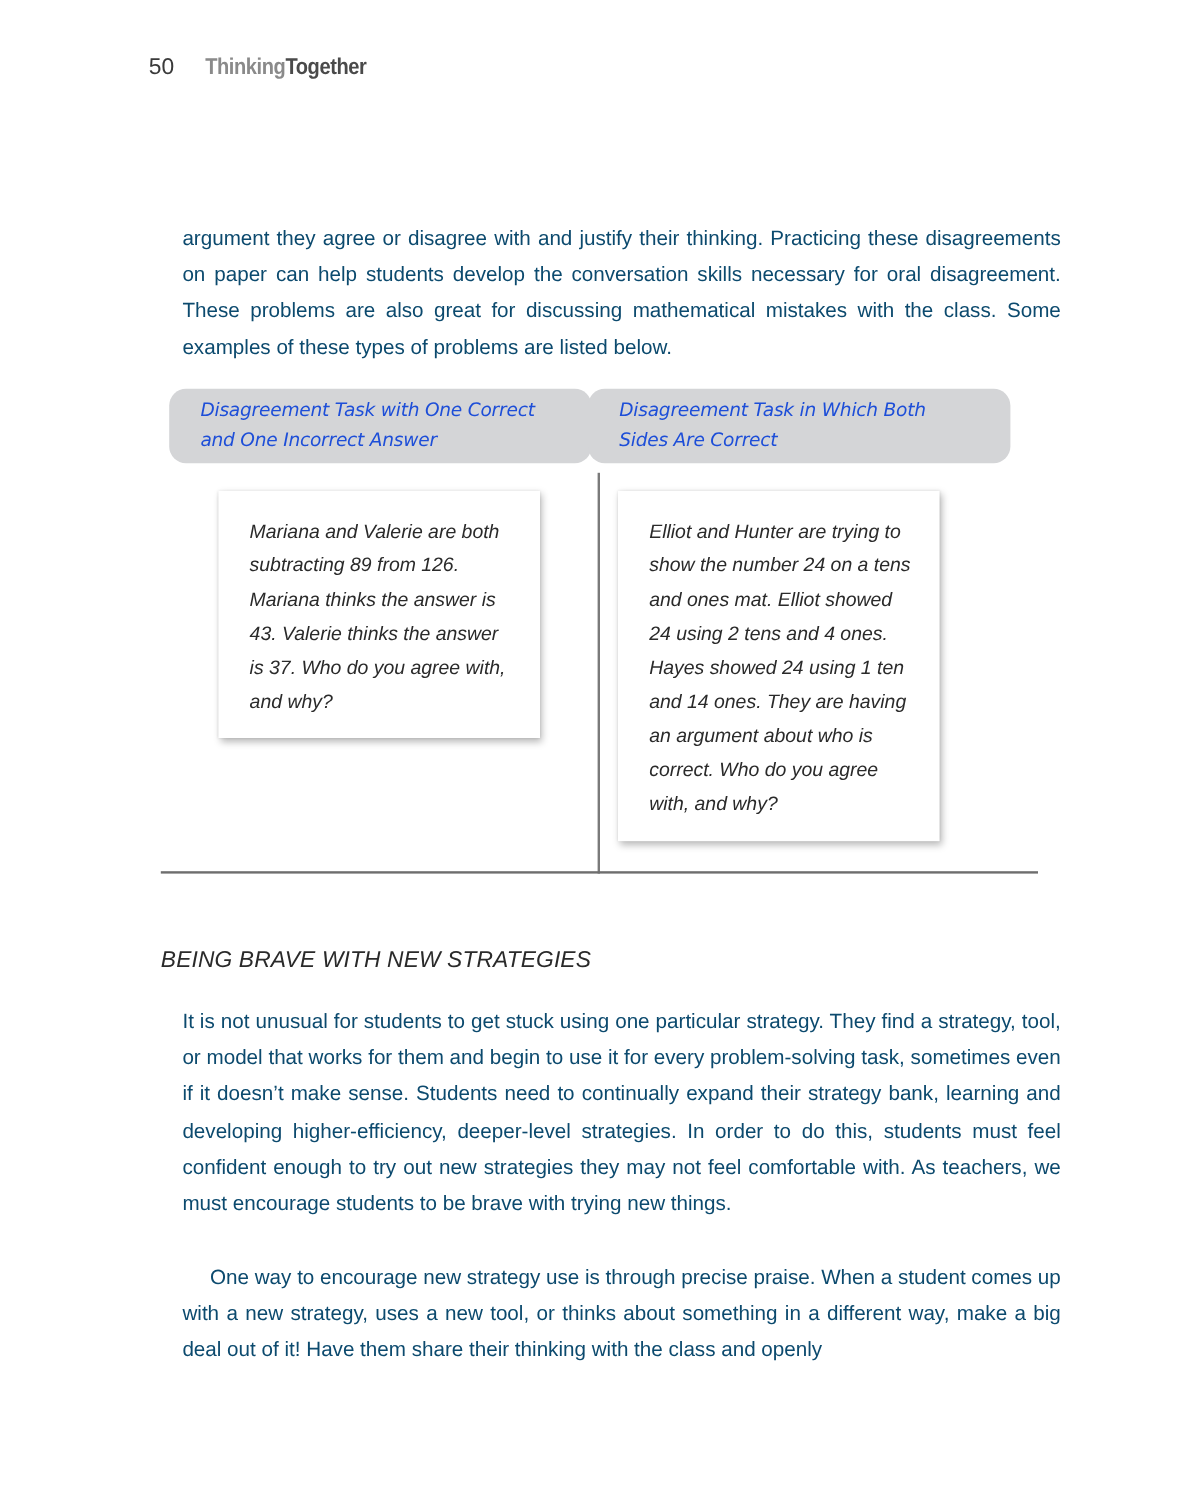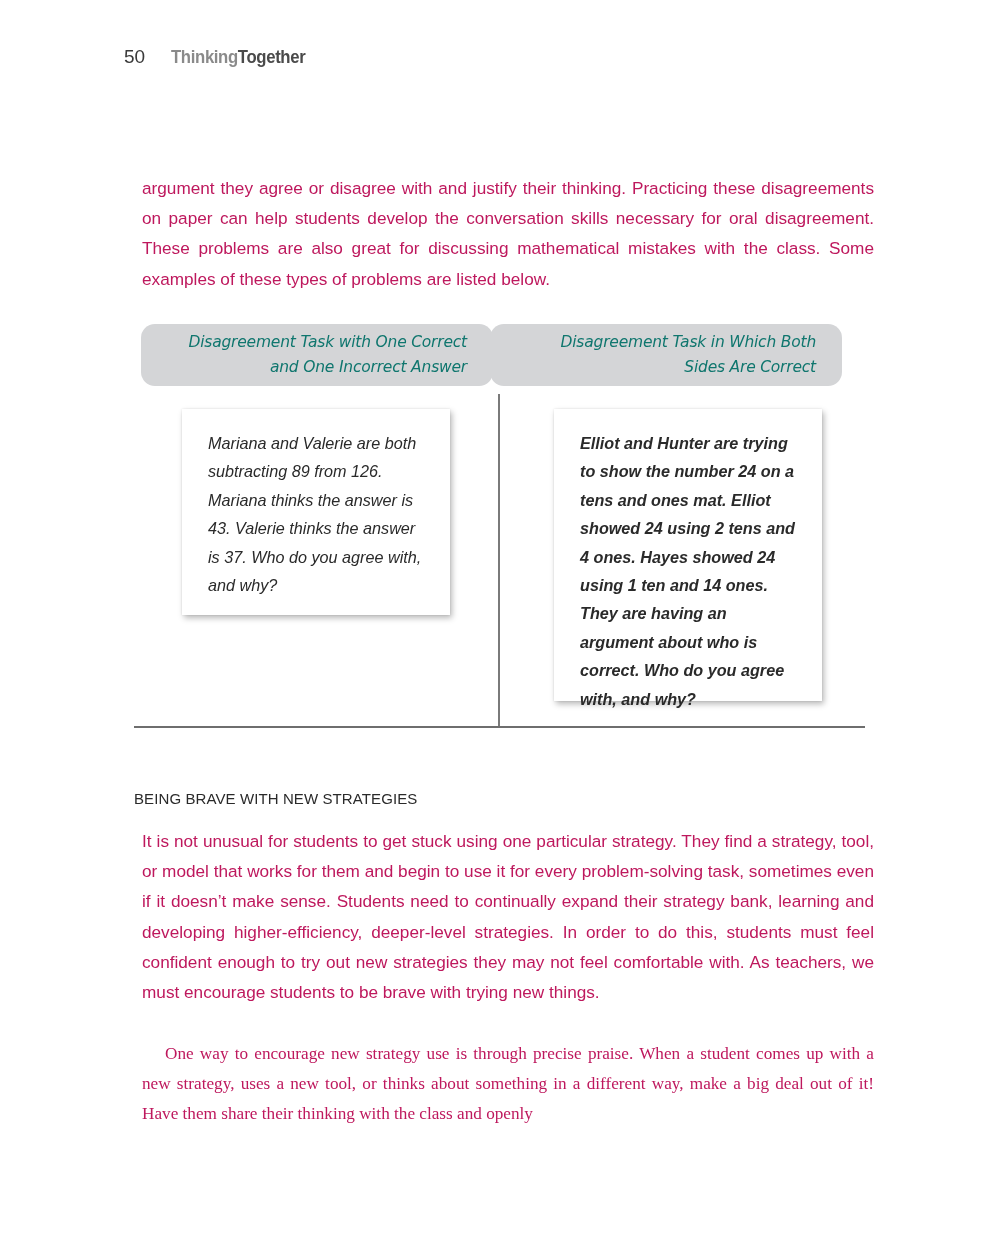--- a/index.html
+++ b/index.html
@@ -20,31 +20,31 @@
     font-family: "Liberation Sans", sans-serif; font-weight: 700;
     font-size: 19px; letter-spacing: -0.4px;
     transform: scaleX(0.88); transform-origin: left center; display: inline-block;
   }
   .book-title .t1 { color: #8a8a8a; }
   .book-title .t2 { color: #4a4a4a; }
 
   .body-text {
     position: absolute; left: 134px; width: 732px;
     font-family: "Liberation Sans", sans-serif;
-    font-size: 17.2px; line-height: 30.2px; color: #be185d;
-    text-align: justify; margin: 8px;
+    font-size: 17.2px; line-height: 30.2px; color: #0c4a6e;
+    text-align: justify; margin: 18px;
   }
   .body-text.indent { text-indent: 23px; }
 
   .header-pill {
     position: absolute; top: 324px; height: 62px; width: 352px;
     background: #d4d5d7; border-radius: 14px;
-    display: flex; align-items: center; justify-content: center; text-align: right;
+    display: flex; align-items: center; justify-content: center; text-align: left;
     font-family: "DejaVu Sans", sans-serif;
-    font-size: 15.5px; line-height: 25px; color: #0f766e;
+    font-size: 15.5px; line-height: 25px; color: #1d4ed8;
     font-style: italic; letter-spacing: -0.2px;
   }
   .header-pill span { display: block; width: 300px; }
   .vdivider {
     position: absolute; left: 498px; top: 394px; width: 2px; height: 334px; background: #7a7a7a;
   }
   .hdivider {
     position: absolute; left: 134px; top: 726px; width: 731px; height: 2px; background: #6e6e6e;
   }
   .task-card {
@@ -52,21 +52,21 @@
     box-shadow: 2px 3px 6px rgba(0,0,0,0.28), 0 0 2px rgba(0,0,0,0.10);
     padding: 20px 24px 16px 26px; box-sizing: border-box;
   }
   .task-card p {
     margin: 0; font-family: "Liberation Sans", sans-serif; font-style: italic;
     font-size: 16.2px; line-height: 28.4px; color: #2a2a2a;
   }
   .section-heading {
     position: absolute; left: 134px; top: 790px; margin: 0;
     font-family: "Liberation Sans", sans-serif; font-weight: 400;
-    font-size: 15px; letter-spacing: 0.1px; color: #2a2a2a;
+    font-size: 19px; letter-spacing: 0.1px; color: #2a2a2a; font-style: italic;
   }
 </style>
 </head>
 <body>
 
 <div class="running-head">
   <span class="page-num">50</span>
   <span class="book-title"><span class="t1">Thinking</span><span class="t2">Together</span></span>
 </div>
 
@@ -79,21 +79,21 @@
   <div class="header-pill" style="left:490px;">
     <span>Disagreement Task in Which Both Sides Are Correct</span>
   </div>
 
   <div class="vdivider"></div>
   <div class="hdivider"></div>
 
   <div class="task-card" style="left:182px; top:409px; width:268px; height:206px;">
     <p>Mariana and Valerie are both subtracting 89 from 126. Mariana thinks the answer is 43. Valerie thinks the answer is 37. Who do you agree with, and why?</p>
   </div>
-  <div class="task-card" style="left:554px; top:409px; width:268px; height:292px;font-weight:bold;">
+  <div class="task-card" style="left:515px; top:409px; width:268px; height:292px;">
     <p>Elliot and Hunter are trying to show the number 24 on a tens and ones mat. Elliot showed 24 using 2 tens and 4 ones. Hayes showed 24 using 1 ten and 14 ones. They are having an argument about who is correct. Who do you agree with, and why?</p>
   </div>
 </div>
 
 <h2 class="section-heading">BEING BRAVE WITH NEW STRATEGIES</h2>
 
 <p class="body-text" style="top:818px;">It is not unusual for students to get stuck using one particular strategy. They find a strategy, tool, or model that works for them and begin to use it for every problem-solving task, sometimes even if it doesn’t make sense. Students need to continually expand their strategy bank, learning and developing higher-efficiency, deeper-level strategies. In order to do this, students must feel confident enough to try out new strategies they may not feel comfortable with. As teachers, we must encourage students to be brave with trying new things.</p>
-<p class="body-text indent" style="top:1031px;font-family:Liberation Serif, serif;">One way to encourage new strategy use is through precise praise. When a student comes up with a new strategy, uses a new tool, or thinks about something in a different way, make a big deal out of it! Have them share their thinking with the class and openly</p>
+<p class="body-text indent" style="top:1031px;">One way to encourage new strategy use is through precise praise. When a student comes up with a new strategy, uses a new tool, or thinks about something in a different way, make a big deal out of it! Have them share their thinking with the class and openly</p>
 
 </body></html>

